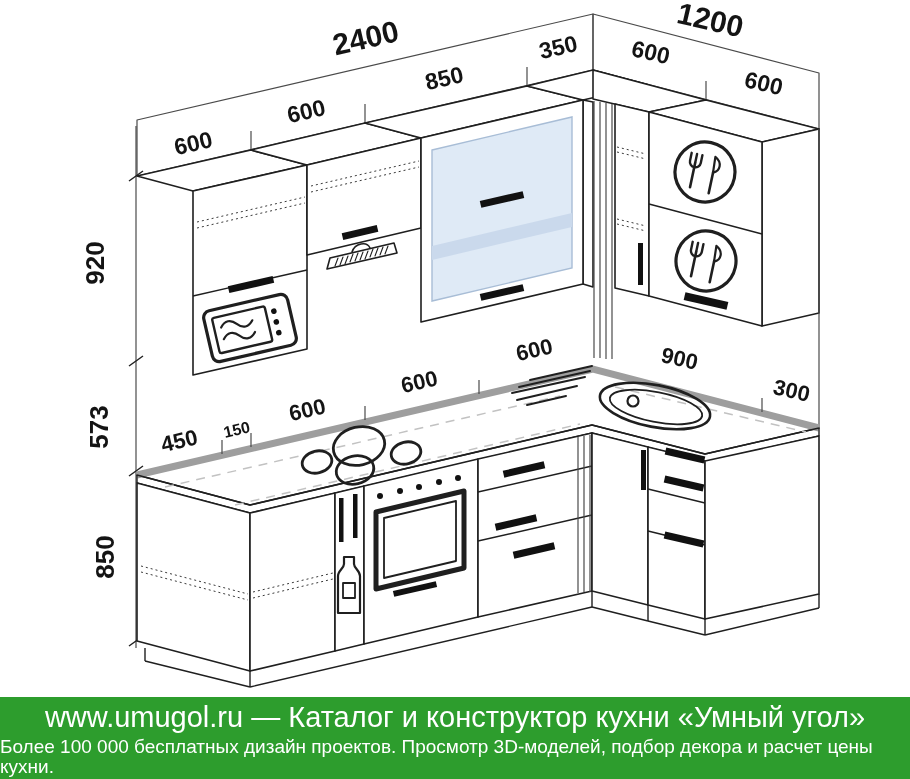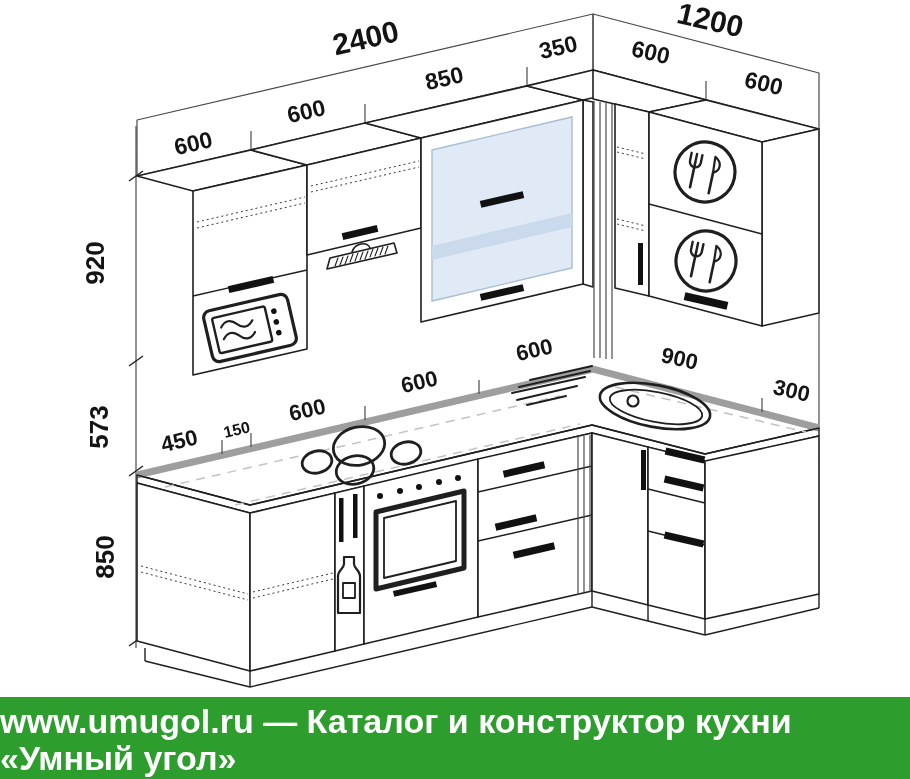--- a/index.html
+++ b/index.html
@@ -11,21 +11,21 @@
   .ln14{fill:none;stroke:#1f1f1f;stroke-width:1.4;stroke-linejoin:round;}
   .thin{fill:none;stroke:#4a4a4a;stroke-width:1.2;stroke-linejoin:round;}
   .dot{fill:none;stroke:#3a3a3a;stroke-width:1;stroke-dasharray:2 3;}
   .dash{fill:none;stroke:#c2c2c2;stroke-width:1.5;stroke-dasharray:9 7;}
   .hb{fill:#111;}
   .dim{fill:#141414;font-weight:bold;text-anchor:middle;font-family:"Liberation Sans",sans-serif;}
   .dim30{font-size:30px;} .dim26{font-size:26px;} .dim23{font-size:23px;}
   .dim22{font-size:22px;} .dim16{font-size:16px;}
   .footer{height:86px;background:#2d9d2d;color:#ffffff;display:flex;flex-direction:column;
     justify-content:center;align-items:center;gap:3px;}
-  .footer .l1{font-size:34px;font-weight:bold;line-height:1.1;}
+  .footer .l1{font-size:29px;font-weight:normal;line-height:1.1;}
   .footer .l2{font-size:19px;line-height:1.1;}
 </style>
 </head>
 <body>
 
 <div class="stage">
 
 <svg width="910" height="693" viewBox="0 0 910 693">
 
   <g>
@@ -272,15 +272,16 @@
     <text class="dim dim22" transform="translate(536,357) rotate(-13)">600</text>
 
     <text class="dim dim22" transform="translate(678,366) rotate(13)">900</text>
     <text class="dim dim22" transform="translate(790,398) rotate(13)">300</text>
   </g>
 </svg>
 
 
 <div class="footer">
   <div class="l1">www.umugol.ru — Каталог и конструктор кухни «Умный угол»</div>
+  <div class="l2">Более 100 000 бесплатных дизайн проектов. Просмотр 3D-моделей, подбор декора и расчет цены кухни.</div>
 </div>
 
 </div>
 
 </body></html>

